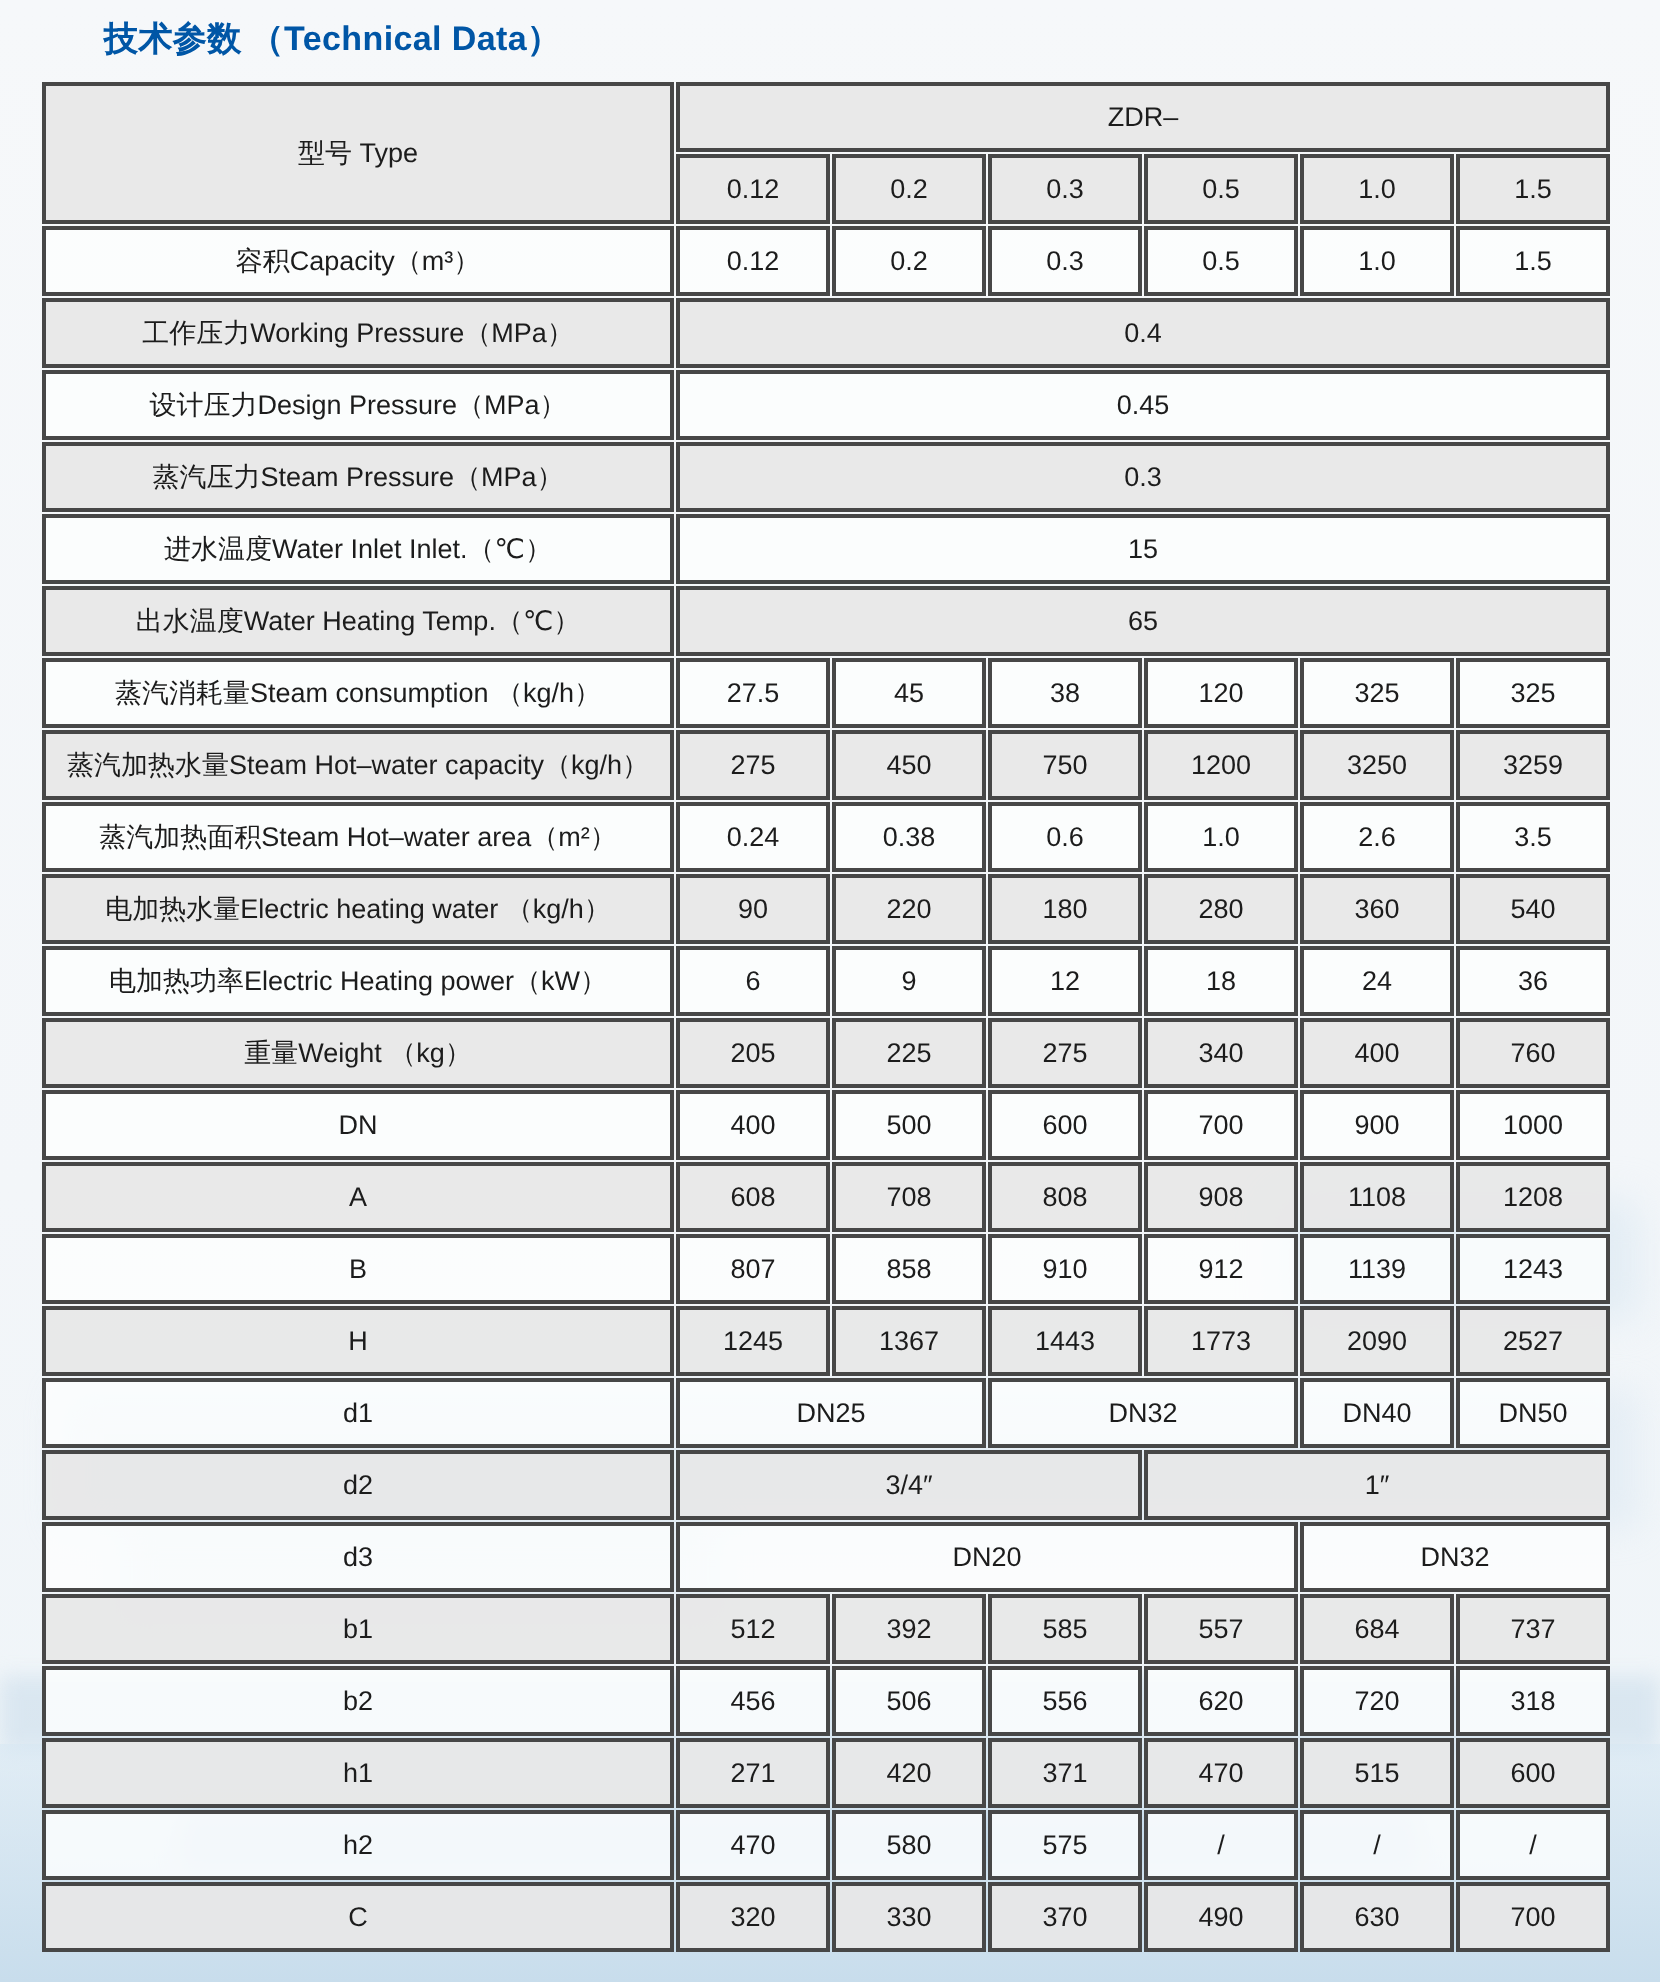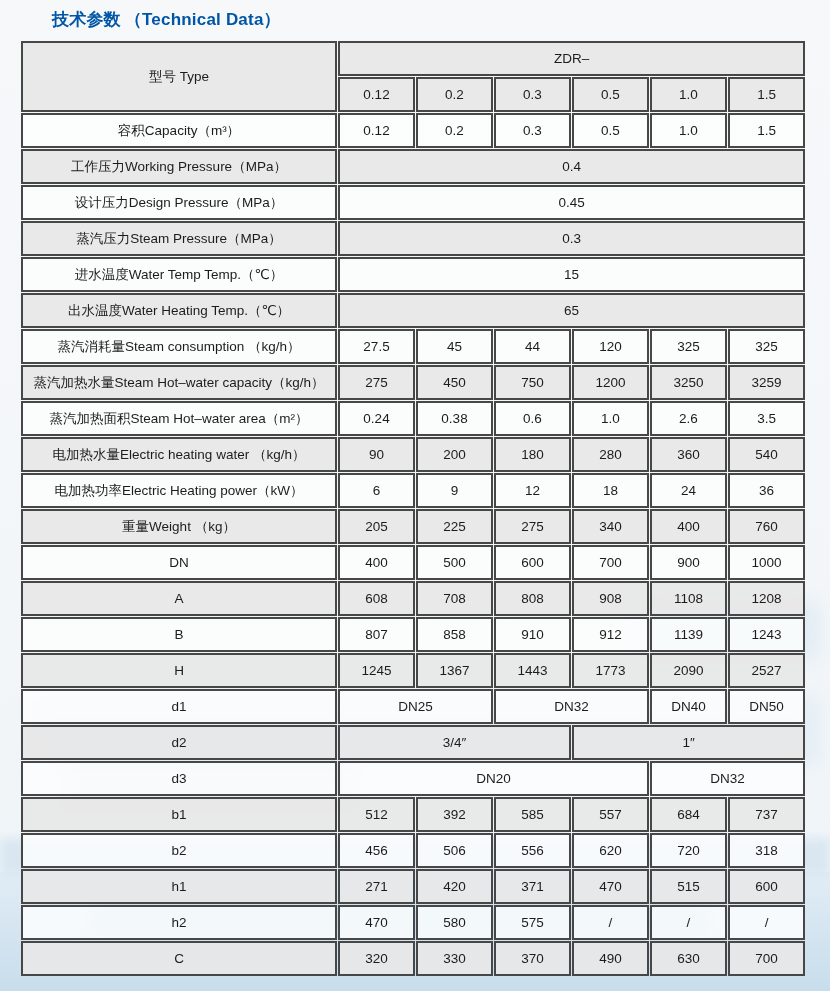--- a/index.html
+++ b/index.html
@@ -104,32 +104,32 @@
       </tr>
       <tr>
         <td class="lbl white">设计压力Design Pressure（MPa）</td>
         <td colspan="6" class="white">0.45</td>
       </tr>
       <tr>
         <td class="lbl grey">蒸汽压力Steam Pressure（MPa）</td>
         <td colspan="6" class="grey">0.3</td>
       </tr>
       <tr>
-        <td class="lbl white">进水温度Water Temp Temp.（℃）</td>
+        <td class="lbl white">进水温度Water Inlet Inlet.（℃）</td>
         <td colspan="6" class="white">15</td>
       </tr>
       <tr>
         <td class="lbl grey">出水温度Water Heating Temp.（℃）</td>
         <td colspan="6" class="grey">65</td>
       </tr>
       <tr>
         <td class="lbl white">蒸汽消耗量Steam consumption （kg/h）</td>
         <td class="white">27.5</td>
         <td class="white">45</td>
-        <td class="white">44</td>
+        <td class="white">38</td>
         <td class="white">120</td>
         <td class="white">325</td>
         <td class="white">325</td>
       </tr>
       <tr>
         <td class="lbl grey">蒸汽加热水量Steam Hot–water capacity（kg/h）</td>
         <td class="grey">275</td>
         <td class="grey">450</td>
         <td class="grey">750</td>
         <td class="grey">1200</td>
@@ -141,21 +141,21 @@
         <td class="white">0.24</td>
         <td class="white">0.38</td>
         <td class="white">0.6</td>
         <td class="white">1.0</td>
         <td class="white">2.6</td>
         <td class="white">3.5</td>
       </tr>
       <tr>
         <td class="lbl grey">电加热水量Electric heating water （kg/h）</td>
         <td class="grey">90</td>
-        <td class="grey">200</td>
+        <td class="grey">220</td>
         <td class="grey">180</td>
         <td class="grey">280</td>
         <td class="grey">360</td>
         <td class="grey">540</td>
       </tr>
       <tr>
         <td class="lbl white">电加热功率Electric Heating power（kW）</td>
         <td class="white">6</td>
         <td class="white">9</td>
         <td class="white">12</td>

